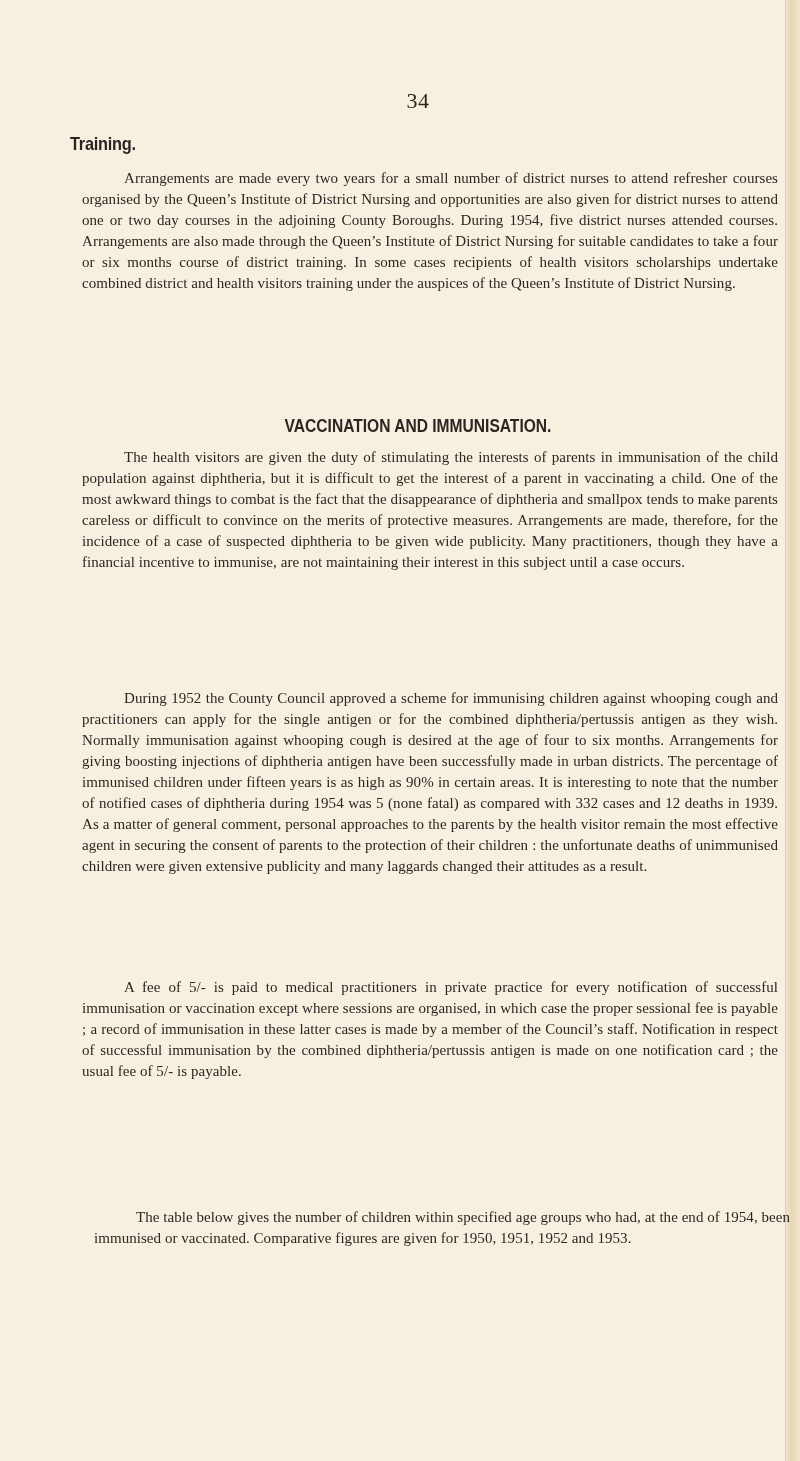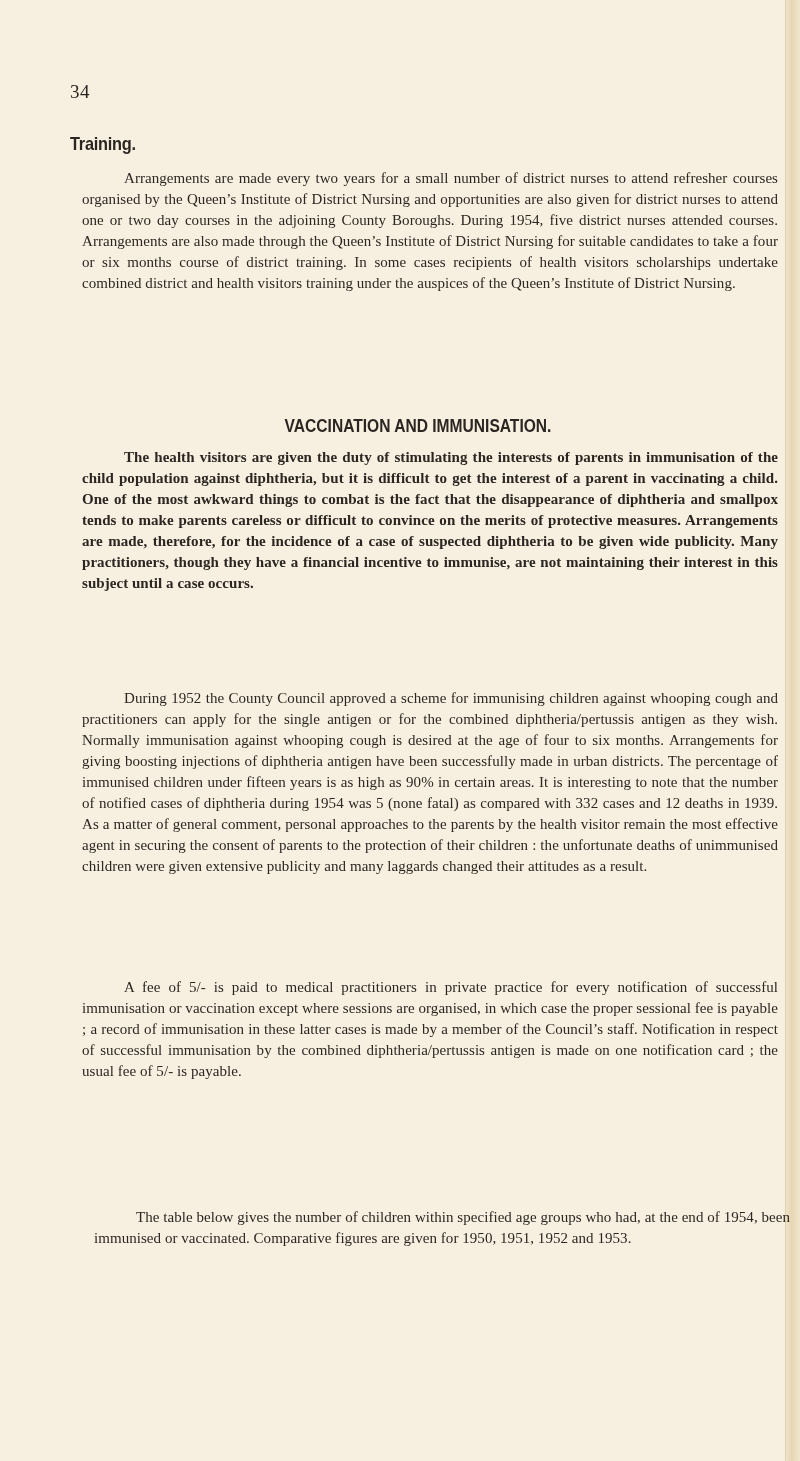--- a/index.html
+++ b/index.html
@@ -10,43 +10,43 @@
       color: #2b2622;
       position: relative;
     }
     .edge {
       position: absolute; top: 0; right: 0; width: 14px; height: 1461px;
       background: linear-gradient(to right, #efe3c8 0%, #e6d6b4 40%, #f1e6cd 100%);
       border-left: 1px solid #e2d2ae;
     }
     .page { position: absolute; left: 70px; top: 0; width: 696px; }
     .page-number {
-      position: absolute; top: 81px; left: 0; width: 696px;
-      text-align: left; font-size: 19px; letter-spacing: 0.5px;
+      position: absolute; top: 88px; left: 0; width: 696px;
+      text-align: center; font-size: 22px; letter-spacing: 0.5px;
     }
     .heading-training {
       position: absolute; top: 133px; left: 0;
       font-family: "Liberation Sans", "DejaVu Sans", sans-serif;
       font-weight: bold; font-size: 19px; letter-spacing: -0.3px;
       transform: scaleX(0.86); transform-origin: left;
     }
     .heading-vacc {
       position: absolute; top: 415px; left: 0; width: 696px; text-align: center;
       font-family: "Liberation Sans", "DejaVu Sans", sans-serif;
       font-weight: bold; font-size: 19px;
       transform: scaleX(0.82); transform-origin: center;
     }
     .para {
       position: absolute; left: 12px; width: 696px;
       font-size: 15px; line-height: 21px;
       text-align: justify; text-indent: 42px;
       letter-spacing: 0.05px;
     }
     .p1 { top: 168px; }
-    .p2 { top: 447px; font-weight: bold; }
+    .p2 { top: 447px; }
     .p3 { top: 688px; }
     .p4 { top: 977px; }
     .p5 { top: 1195px; }
   </style>
 </head>
 <body>
 
 <div class="edge"></div>
 
 <div class="page">

